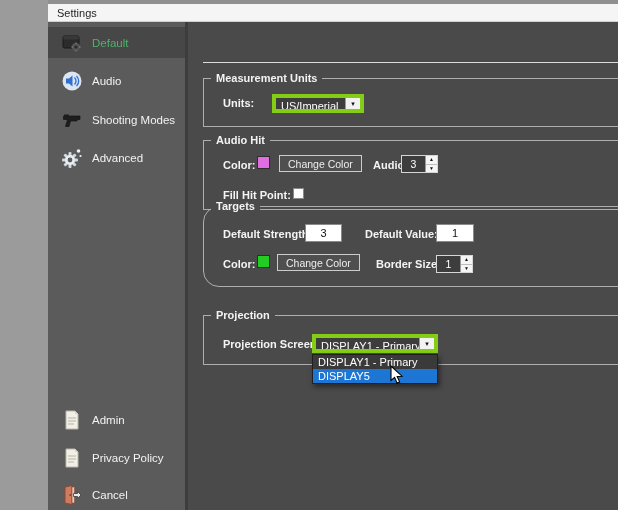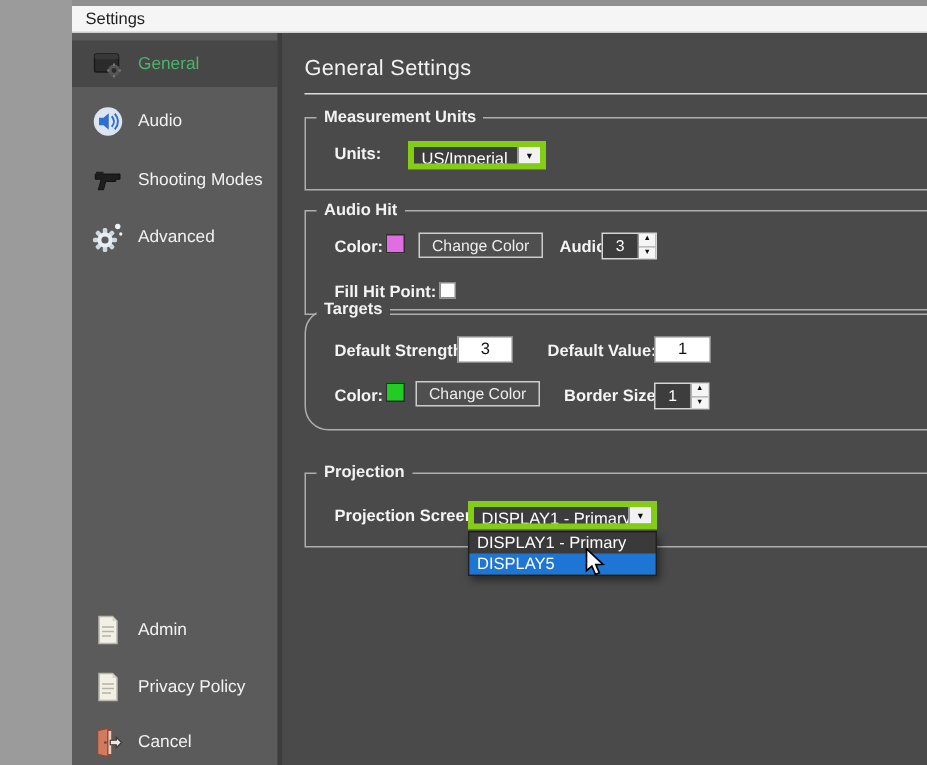--- a/index.html
+++ b/index.html
@@ -108,21 +108,21 @@
             <circle cx="15" cy="15" r="4" fill="#555"></circle>
             <circle cx="15" cy="15" r="1.6" fill="#2b2b2b"></circle>
             <g stroke="#777" stroke-width="1.3">
               <line x1="15" y1="10.4" x2="15" y2="12"></line>
                 <line x1="15" y1="18" x2="15" y2="19.6"></line>
               <line x1="10.4" y1="15" x2="12" y2="15"></line>
                 <line x1="18" y1="15" x2="19.6" y2="15"></line>
             </g>
           </svg>
         </span>
-        <span class="lbl" style="color: rgb(77, 179, 106);">General</span>
+        <span class="lbl" style="color: rgb(77, 179, 106);">Default</span>
       </div>
 
       <div class="side-item" style="top:43px;">
         <span class="ic">
           <svg width="22" height="22" viewBox="0 0 22 22">
             <circle cx="11" cy="11" r="9.5" fill="#dde6f0"></circle>
             <polygon points="5,8.5 8,8.5 11.5,5.5 11.5,16.5 8,13.5 5,13.5" fill="#2f6fd0"></polygon>
             <path d="M13.5 7.5 q3 3.5 0 7 M15.5 5.8 q4.4 5.2 0 10.4" stroke="#2f6fd0" stroke-width="1.3" fill="none"></path>
           </svg>
         </span>
@@ -197,21 +197,20 @@
             <circle cx="9.3" cy="11" r="0.9" fill="#7a3f2d"></circle>
             <path d="M12.5 9.5 L16.5 9.5 L16.5 7.5 L20 11 L16.5 14.5 L16.5 12.5 L12.5 12.5 Z" fill="#e9e9e9" stroke="#3a3a3a" stroke-width="0.8"></path>
           </svg>
         </span>
         <span class="lbl">Cancel</span>
       </div>
     </div>
     <div class="sidebar-divider"></div>
 
     <div class="main">
-      <div class="page-title">General Settings</div>
       <div class="title-rule"></div>
 
       <div class="group g-mu">
         <span class="legend">Measurement Units</span>
         <span class="flabel" style="left:19px; top:18px;">Units:</span>
         <div class="combo" style="left:68px; top:15px; width:92px;">
           <span class="cv">US/Imperial</span>
           <span class="arrow-btn">
             <span>▾</span>
           </span>

